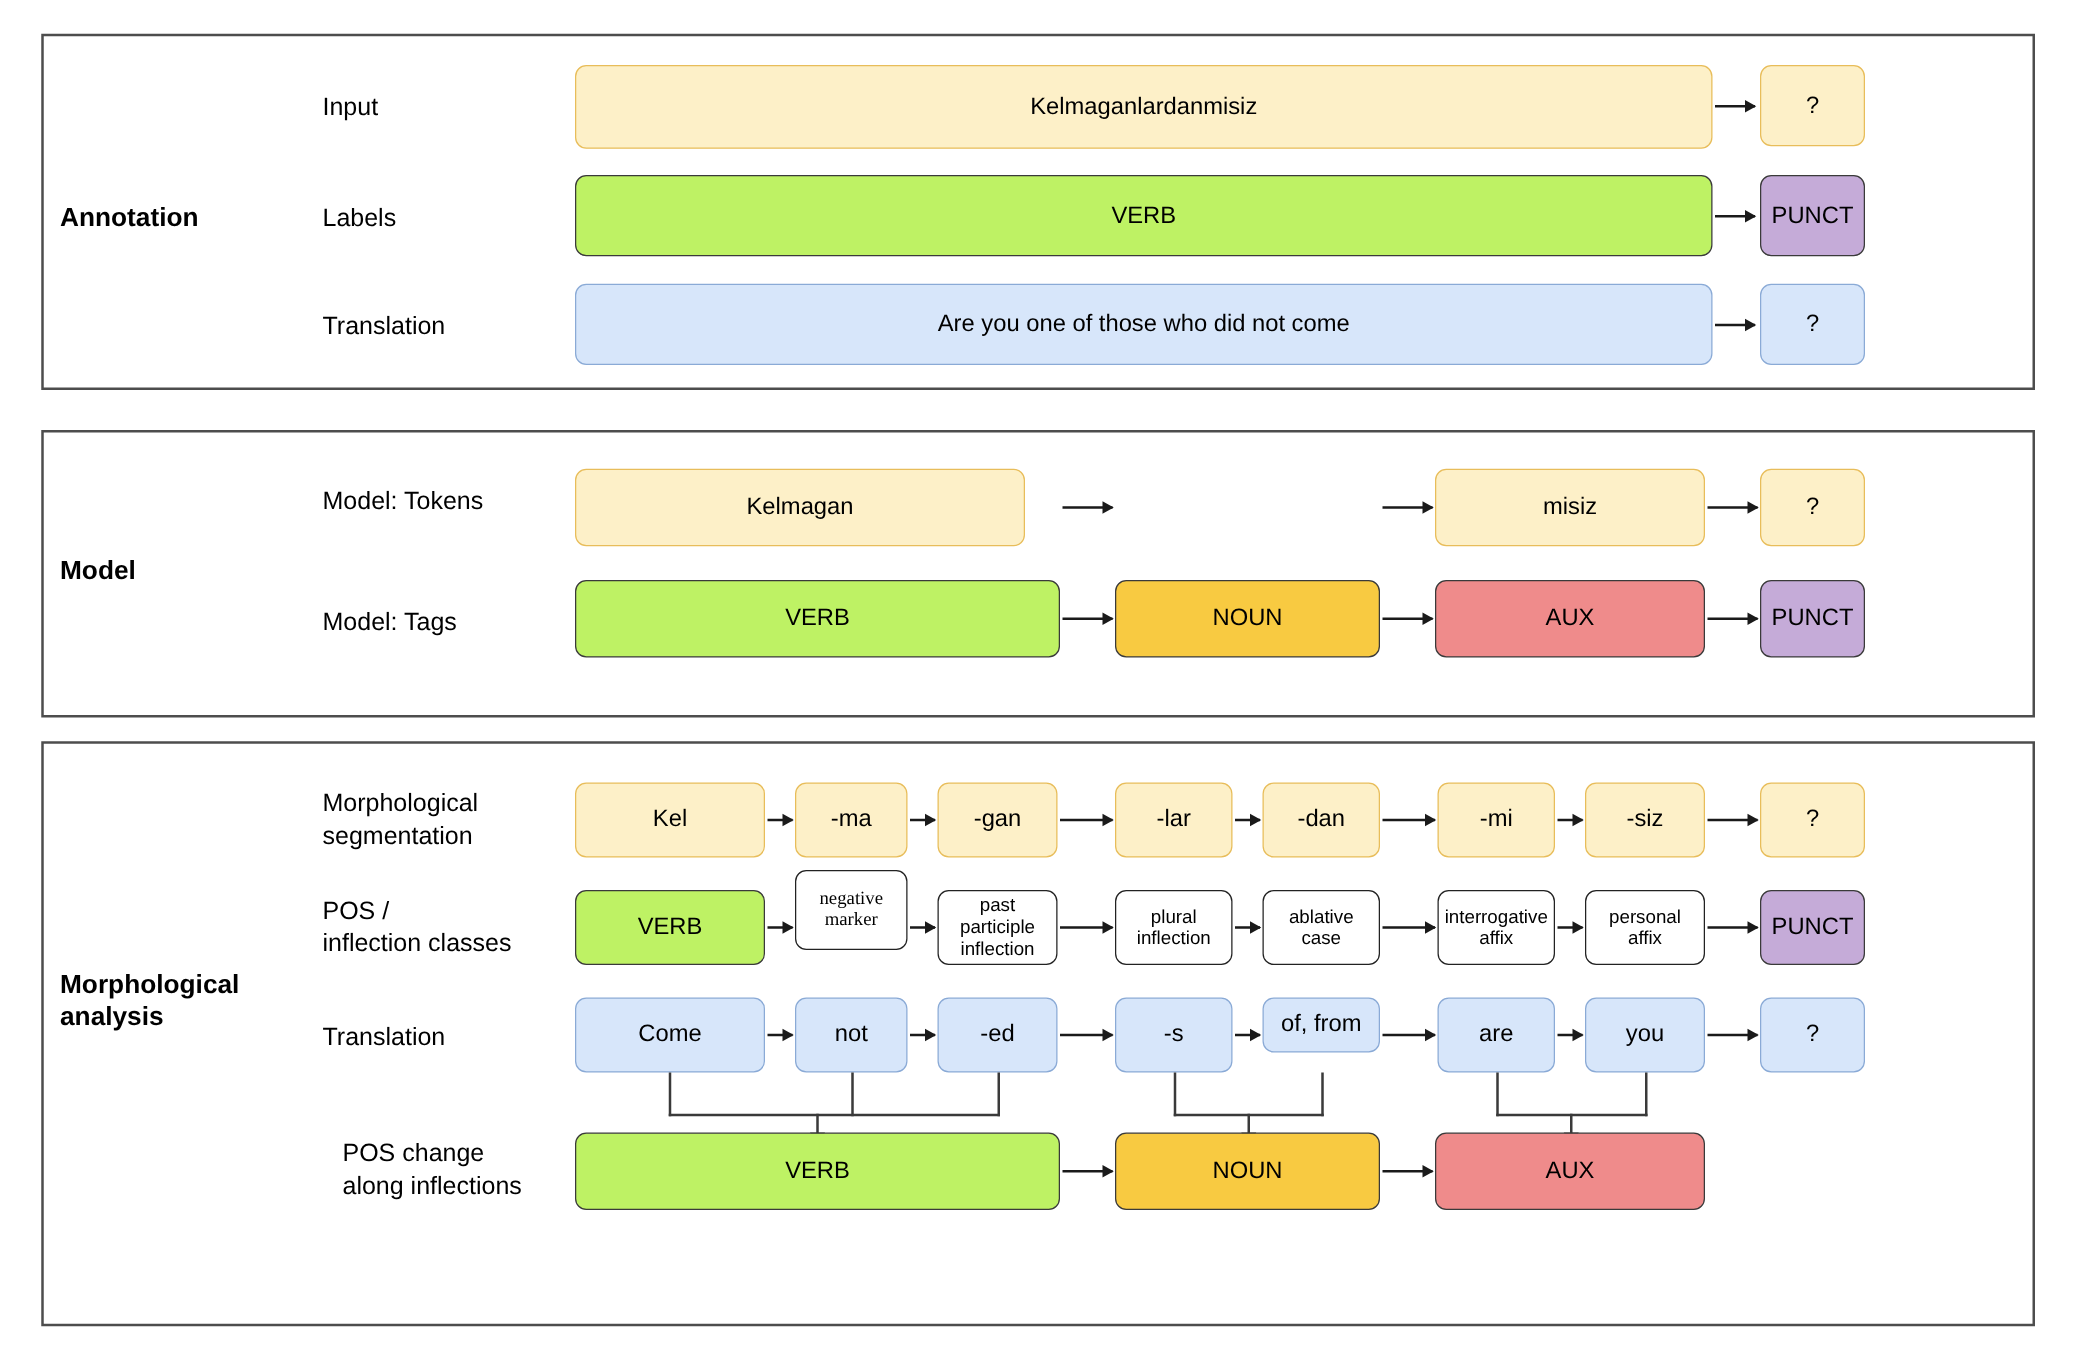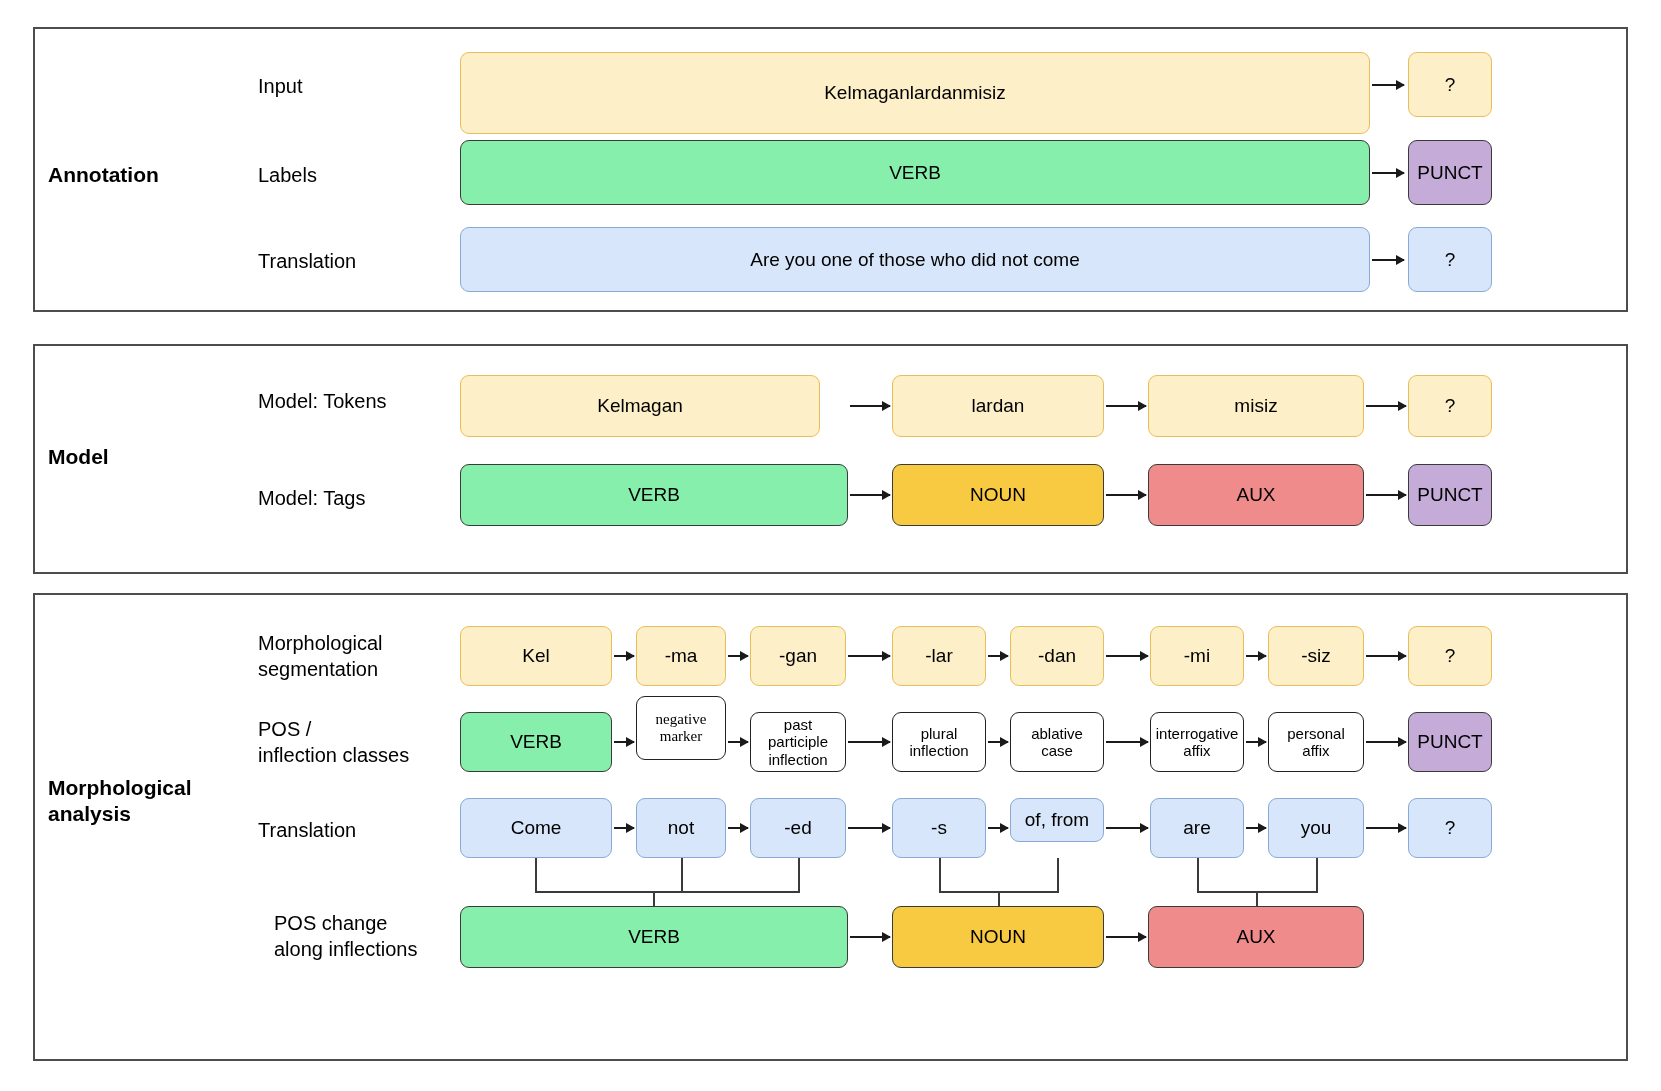--- a/index.html
+++ b/index.html
@@ -55,21 +55,21 @@
     justify-content: center;
     text-align: center;
     font-size: 19px;
     color: #000;
     line-height: 1.15;
     padding: 2px 4px;
   }
   .box.small { font-size: 15px; }
 
   .c-yellow { background: #fdf0c8; border: 1.6px solid #e8bd5a; }
-  .c-green  { background: #86efac; border: 1.6px solid #3a3a3a; }
+  .c-green  { background: #bef264; border: 1.6px solid #3a3a3a; }
   .c-blue   { background: #d7e6fa; border: 1.6px solid #8aaad6; }
   .c-purple { background: #c5abd8; border: 1.6px solid #3a3a3a; }
   .c-orange { background: #f8ca41; border: 1.6px solid #3a3a3a; }
   .c-red    { background: #ef8b8b; border: 1.6px solid #3a3a3a; }
   .c-white  { background: #ffffff; border: 1.6px solid #222222; }
 
   
   .arrow {
     position: absolute;
     height: 2px;
@@ -108,41 +108,40 @@
 
 <div id="page">
 
   <div class="section" id="sec-annotation"></div>
   <div class="section-title" id="title-annotation">Annotation</div>
 
   <div class="row-label" style="left:258px; top:73px;">Input</div>
   <div class="row-label" style="left:258px; top:162px;">Labels</div>
   <div class="row-label" style="left:258px; top:248px;">Translation</div>
 
-  <div class="box c-yellow" style="left:460px; top:52px; width:910px; height:82px;">Kelmaganlardanmisiz</div>
+  <div class="box c-yellow" style="left:460px; top:52px; width:910px; height:67px;">Kelmaganlardanmisiz</div>
   <div class="arrow" style="left:1372px; top:84px; width:32px;"></div>
   <div class="box c-yellow" style="left:1408px; top:52px; width:84px; height:65px;">?</div>
 
   <div class="box c-green" style="left:460px; top:140px; width:910px; height:65px;">VERB</div>
   <div class="arrow" style="left:1372px; top:172px; width:32px;"></div>
   <div class="box c-purple" style="left:1408px; top:140px; width:84px; height:65px;">PUNCT</div>
 
   <div class="box c-blue" style="left:460px; top:227px; width:910px; height:65px;">Are you one of those who did not come</div>
   <div class="arrow" style="left:1372px; top:259px; width:32px;"></div>
   <div class="box c-blue" style="left:1408px; top:227px; width:84px; height:65px;">?</div>
 
   <div class="section" id="sec-model"></div>
   <div class="section-title" id="title-model">Model</div>
 
   <div class="row-label" style="left:258px; top:388px;">Model: Tokens</div>
   <div class="row-label" style="left:258px; top:485px;">Model: Tags</div>
 
   <div class="box c-yellow" style="left:460px; top:375px; width:360px; height:62px;">Kelmagan</div>
   <div class="arrow" style="left:850px; top:405px; width:40px;"></div>
-  <div class="box c-yellow" style="left:892px; top:375px; width:212px; height:62px;">lardan</div>
   <div class="arrow" style="left:1106px; top:405px; width:40px;"></div>
   <div class="box c-yellow" style="left:1148px; top:375px; width:216px; height:62px;">misiz</div>
   <div class="arrow" style="left:1366px; top:405px; width:40px;"></div>
   <div class="box c-yellow" style="left:1408px; top:375px; width:84px; height:62px;">?</div>
 
   <div class="box c-green" style="left:460px; top:464px; width:388px; height:62px;">VERB</div>
   <div class="arrow" style="left:850px; top:494px; width:40px;"></div>
   <div class="box c-orange" style="left:892px; top:464px; width:212px; height:62px;">NOUN</div>
   <div class="arrow" style="left:1106px; top:494px; width:40px;"></div>
   <div class="box c-red" style="left:1148px; top:464px; width:216px; height:62px;">AUX</div>

